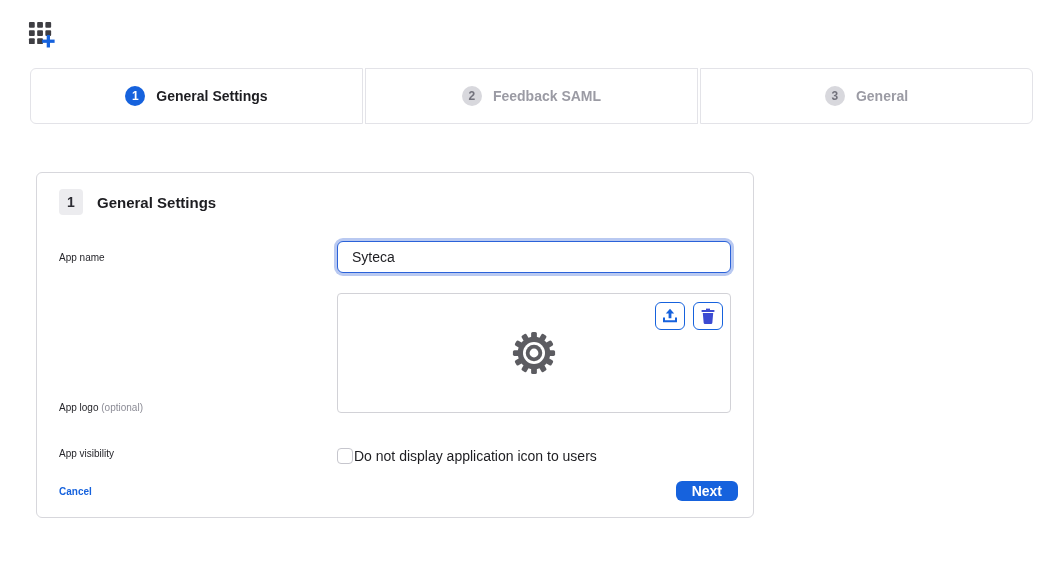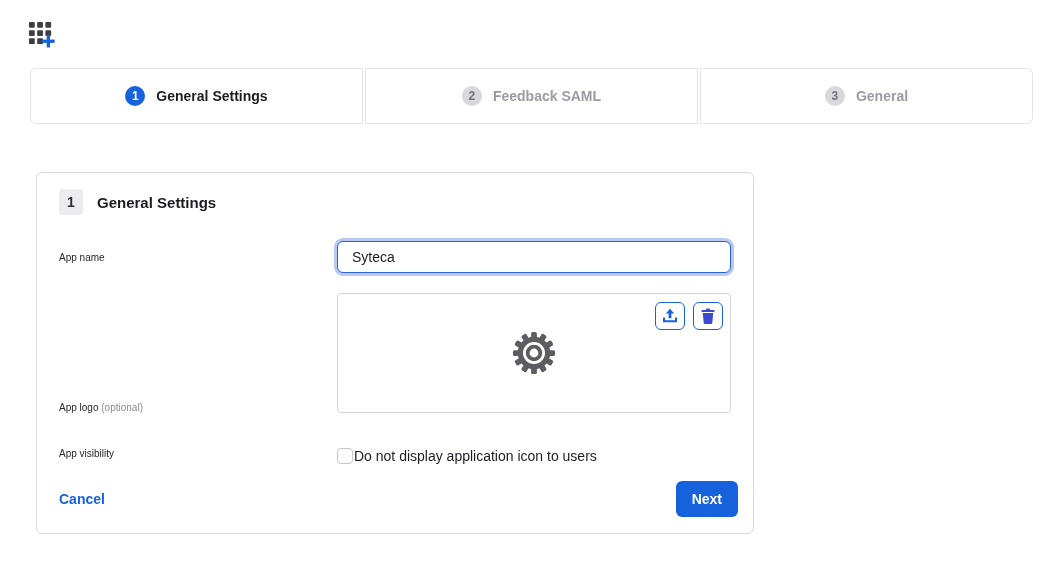--- a/index.html
+++ b/index.html
@@ -85,28 +85,28 @@
     border: 1px solid #c6c6cd; border-radius: 4px; background: #fff;
     cursor: pointer;
   }
   .checkbox-label { font-size: 14px; color: #1d1d21; cursor: pointer; }
 
   .card-footer {
     display: flex; align-items: center; justify-content: space-between;
     margin-top: 17px; padding: 0 15px 0 22px;
   }
   .cancel-link {
-    font-size: 14px; font-weight: 700; color: #1662dd;
+    font-size: 10px; font-weight: 700; color: #1662dd;
     text-decoration: none; cursor: pointer;
   }
   .next-btn {
     background: #1662dd; color: #ffffff;
     font-size: 14px; font-weight: 700; font-family: inherit;
     border: none; border-radius: 6px;
-    padding: 0 16px; height: 36px; min-width: 56px; cursor: pointer;
+    padding: 0 16px; height: 20px; min-width: 56px; cursor: pointer;
   }
 </style>
 </head>
 <body>
 
 <div class="page-header">
   <svg class="app-icon" viewBox="0 0 28 32" aria-hidden="true">
     <g fill="#3e3e43">
       <rect x="1" y="4" width="6" height="6" rx="1"></rect>
       <rect x="9.5" y="4" width="6" height="6" rx="1"></rect>

